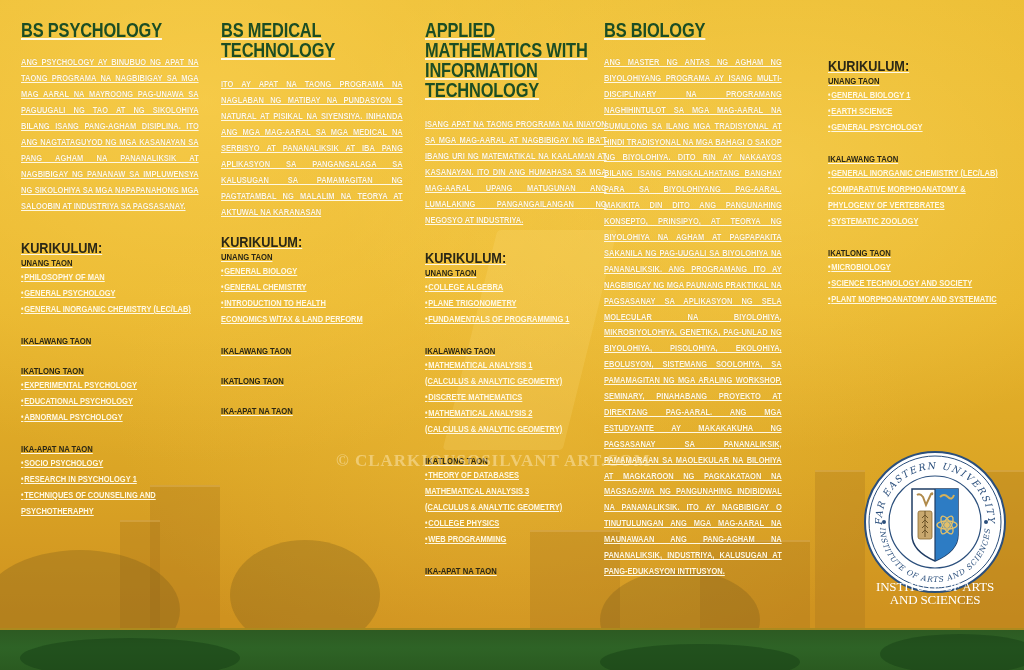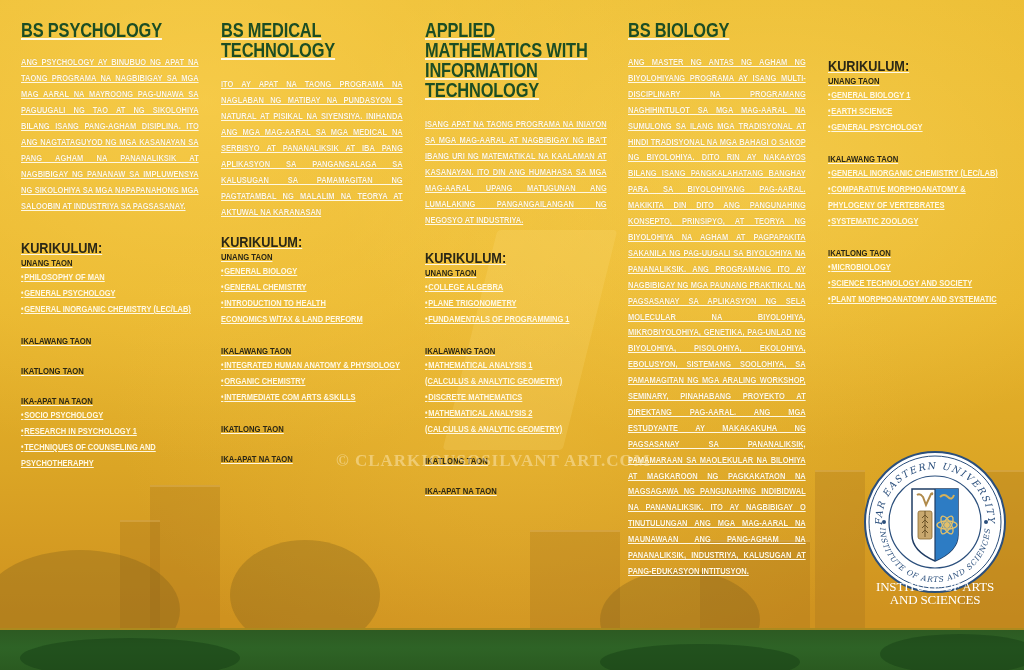--- a/index.html
+++ b/index.html
@@ -37,21 +37,21 @@
     position: absolute; left: 336px; top: 451px;
     font-family: Liberation Serif, serif; font-weight: bold;
     font-size: 17px; letter-spacing: 1px;
     color: rgba(255,240,200,0.45);
     white-space: nowrap;
   }
   .col { position: absolute; top: 20px; color: #fff8e2; text-decoration: underline; }
   .c1 { left: 21px; width: 178px; }
   .c2 { left: 221px; width: 182px; }
   .c3 { left: 425px; width: 182px; }
-  .c4 { left: 628px; width: 178px; }
+  .c4 { left: 604px; width: 178px; }
   .c5 { left: 828px; width: 190px; top: 58px; }
   .title {
     font-family: "Liberation Sans", sans-serif; font-weight: bold;
     font-size: 20px; line-height: 20px; color: #1c4d24;
     transform: scaleX(0.82); transform-origin: left top;
     width: 122%; letter-spacing: -0.2px;
   }
   .desc {
     margin-top: 12px;
     font-family: "Liberation Sans", sans-serif; font-weight: bold;
@@ -126,20 +126,25 @@
       <li class="subj"><span class="b">•</span><span>PHILOSOPHY OF MAN</span></li>
       <li class="subj"><span class="b">•</span><span>GENERAL PSYCHOLOGY</span></li>
       <li class="subj"><span class="b">•</span><span>GENERAL INORGANIC CHEMISTRY (LEC/LAB)</span></li>
     </ul>
   </div>
   <div>
     <div class="year spaced">IKALAWANG TAON</div>
   </div>
   <div>
     <div class="year spaced">IKATLONG TAON</div>
+    <ul>
+      <li class="subj"><span class="b">•</span><span>EXPERIMENTAL PSYCHOLOGY</span></li>
+      <li class="subj"><span class="b">•</span><span>EDUCATIONAL PSYCHOLOGY</span></li>
+      <li class="subj"><span class="b">•</span><span>ABNORMAL PSYCHOLOGY</span></li>
+    </ul>
   </div>
   <div>
     <div class="year spaced">IKA-APAT NA TAON</div>
     <ul>
       <li class="subj"><span class="b">•</span><span>SOCIO PSYCHOLOGY</span></li>
       <li class="subj"><span class="b">•</span><span>RESEARCH IN PSYCHOLOGY 1</span></li>
       <li class="subj"><span class="b">•</span><span>TECHNIQUES OF COUNSELING AND PSYCHOTHERAPHY</span></li>
     </ul>
   </div>
 </section>
@@ -152,25 +157,20 @@
   <div>
     <div class="year">UNANG TAON</div>
     <ul>
       <li class="subj"><span class="b">•</span><span>GENERAL BIOLOGY</span></li>
       <li class="subj"><span class="b">•</span><span>GENERAL CHEMISTRY</span></li>
       <li class="subj" style="width:100%;"><span class="b">•</span><span>INTRODUCTION TO HEALTH ECONOMICS W/TAX &amp; LAND PERFORM</span></li>
     </ul>
   </div>
   <div>
     <div class="year spaced">IKALAWANG TAON</div>
-    <ul>
-      <li class="subj"><span class="b">•</span><span>INTEGRATED HUMAN ANATOMY &amp; PHYSIOLOGY</span></li>
-      <li class="subj"><span class="b">•</span><span>ORGANIC CHEMISTRY</span></li>
-      <li class="subj"><span class="b">•</span><span>INTERMEDIATE COM ARTS &amp;SKILLS</span></li>
-    </ul>
   </div>
   <div>
     <div class="year spaced">IKATLONG TAON</div>
   </div>
   <div>
     <div class="year spaced">IKA-APAT NA TAON</div>
   </div>
 </section>
 
 <section class="col c3">
@@ -189,20 +189,25 @@
   <div>
     <div class="year spaced">IKALAWANG TAON</div>
     <ul>
       <li class="subj" style="width:102%;"><span class="b">•</span><span>MATHEMATICAL ANALYSIS 1 (CALCULUS &amp; ANALYTIC GEOMETRY)</span></li>
       <li class="subj"><span class="b">•</span><span>DISCRETE MATHEMATICS</span></li>
       <li class="subj" style="width:102%;"><span class="b">•</span><span>MATHEMATICAL ANALYSIS 2 (CALCULUS &amp; ANALYTIC GEOMETRY)</span></li>
     </ul>
   </div>
   <div>
     <div class="year spaced">IKATLONG TAON</div>
+    <ul>
+      <li class="subj" style="width:104%;"><span class="b">•</span><span>THEORY OF DATABASES MATHEMATICAL ANALYSIS 3 (CALCULUS &amp; ANALYTIC GEOMETRY)</span></li>
+      <li class="subj"><span class="b">•</span><span>COLLEGE PHYSICS</span></li>
+      <li class="subj"><span class="b">•</span><span>WEB PROGRAMMING</span></li>
+    </ul>
   </div>
   <div>
     <div class="year spaced">IKA-APAT NA TAON</div>
   </div>
 </section>
 
 <section class="col c4">
   <h2 class="title">BS BIOLOGY</h2>
   <p class="desc" style="margin-top:14px;line-height:15.9px;">ANG MASTER NG ANTAS NG AGHAM NG BIYOLOHIYANG PROGRAMA AY ISANG MULTI-DISCIPLINARY NA PROGRAMANG NAGHIHINTULOT SA MGA MAG-AARAL NA SUMULONG SA ILANG MGA TRADISYONAL AT HINDI TRADISYONAL NA MGA BAHAGI O SAKOP NG BIYOLOHIYA. DITO RIN AY NAKAAYOS BILANG ISANG PANGKALAHATANG BANGHAY PARA SA BIYOLOHIYANG PAG-AARAL. MAKIKITA DIN DITO ANG PANGUNAHING KONSEPTO, PRINSIPYO, AT TEORYA NG BIYOLOHIYA NA AGHAM AT PAGPAPAKITA SAKANILA NG PAG-UUGALI SA BIYOLOHIYA NA PANANALIKSIK. ANG PROGRAMANG ITO AY NAGBIBIGAY NG MGA PAUNANG PRAKTIKAL NA PAGSASANAY SA APLIKASYON NG SELA MOLECULAR NA BIYOLOHIYA, MIKROBIYOLOHIYA, GENETIKA, PAG-UNLAD NG BIYOLOHIYA, PISOLOHIYA, EKOLOHIYA, EBOLUSYON, SISTEMANG SOOLOHIYA, SA PAMAMAGITAN NG MGA ARALING WORKSHOP, SEMINARY, PINAHABANG PROYEKTO AT DIREKTANG PAG-AARAL. ANG MGA ESTUDYANTE AY MAKAKAKUHA NG PAGSASANAY SA PANANALIKSIK, PAMAMARAAN SA MAOLEKULAR NA BILOHIYA AT MAGKAROON NG PAGKAKATAON NA MAGSAGAWA NG PANGUNAHING INDIBIDWAL NA PANANALIKSIK. ITO AY NAGBIBIGAY O TINUTULUNGAN ANG MGA MAG-AARAL NA MAUNAWAAN ANG PANG-AGHAM NA PANANALIKSIK, INDUSTRIYA, KALUSUGAN AT PANG-EDUKASYON INTITUSYON.</p>
 </section>

